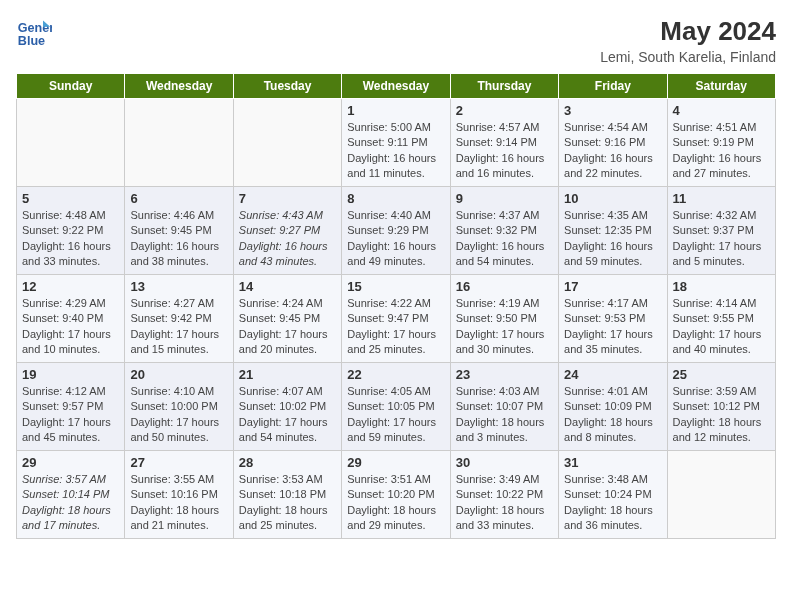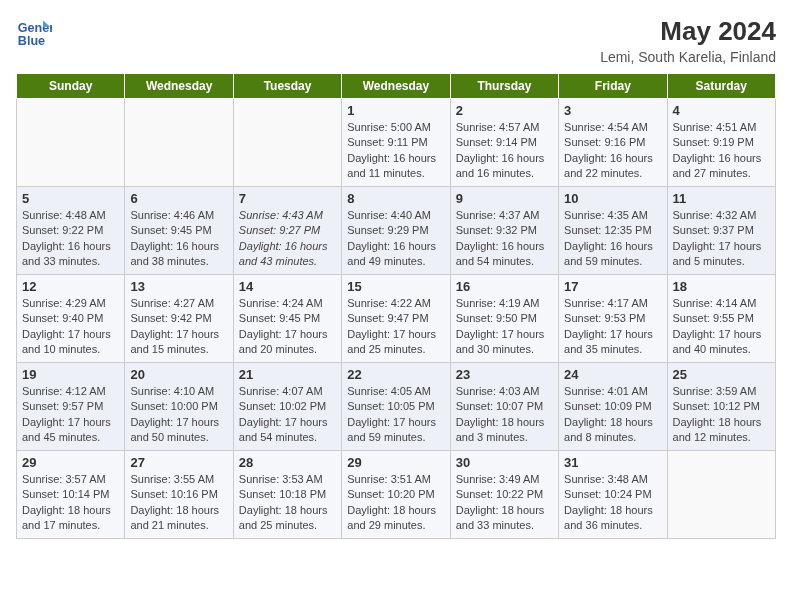--- a/index.html
+++ b/index.html
@@ -288,21 +288,21 @@
           <div class="day-num">25</div>
           <div class="day-info" style="white-space: pre-line;">Sunrise: 3:59 AM
 Sunset: 10:12 PM
 Daylight: 18 hours
 and 12 minutes.</div>
         </td>
       </tr>
       <tr>
         <td>
           <div class="day-num">29</div>
-          <div class="day-info" style="white-space: pre-line;">Sunrise: 3:57 AM
+          <div class="day-info" style="white-space: pre-line; font-style: italic;">Sunrise: 3:57 AM
 Sunset: 10:14 PM
 Daylight: 18 hours
 and 17 minutes.</div>
         </td>
         <td>
           <div class="day-num">27</div>
           <div class="day-info" style="white-space: pre-line;">Sunrise: 3:55 AM
 Sunset: 10:16 PM
 Daylight: 18 hours
 and 21 minutes.</div>

